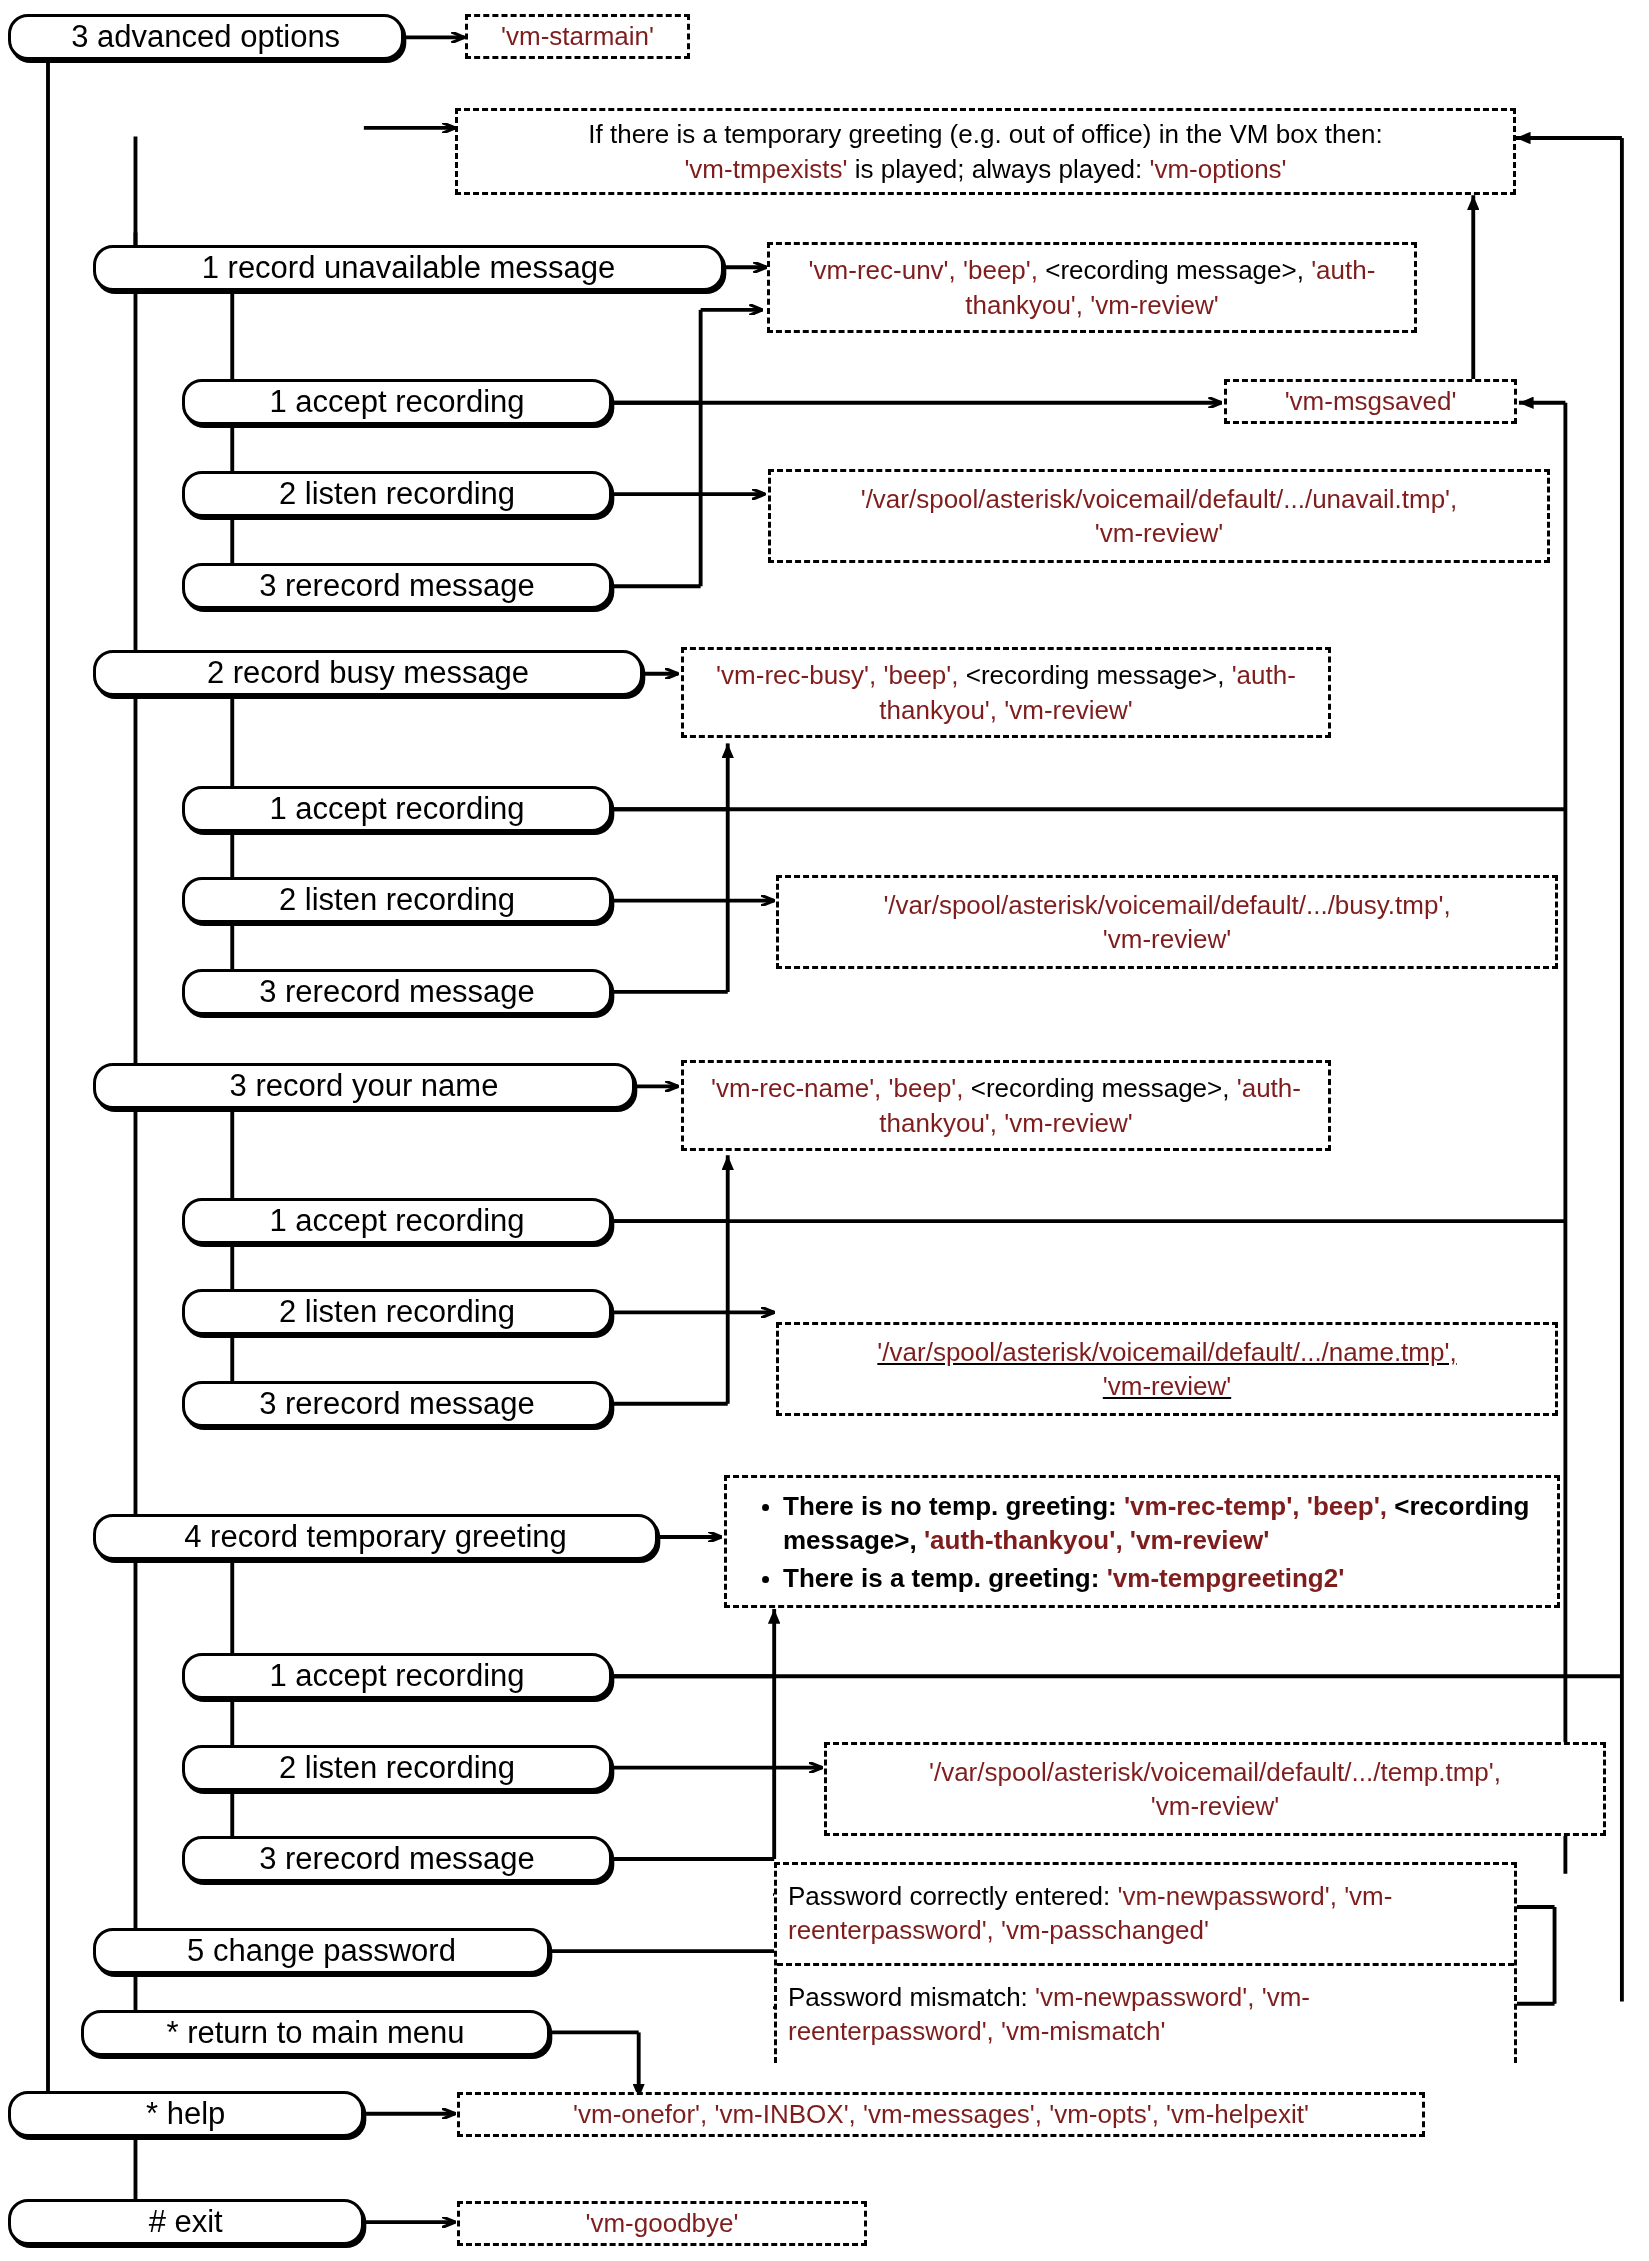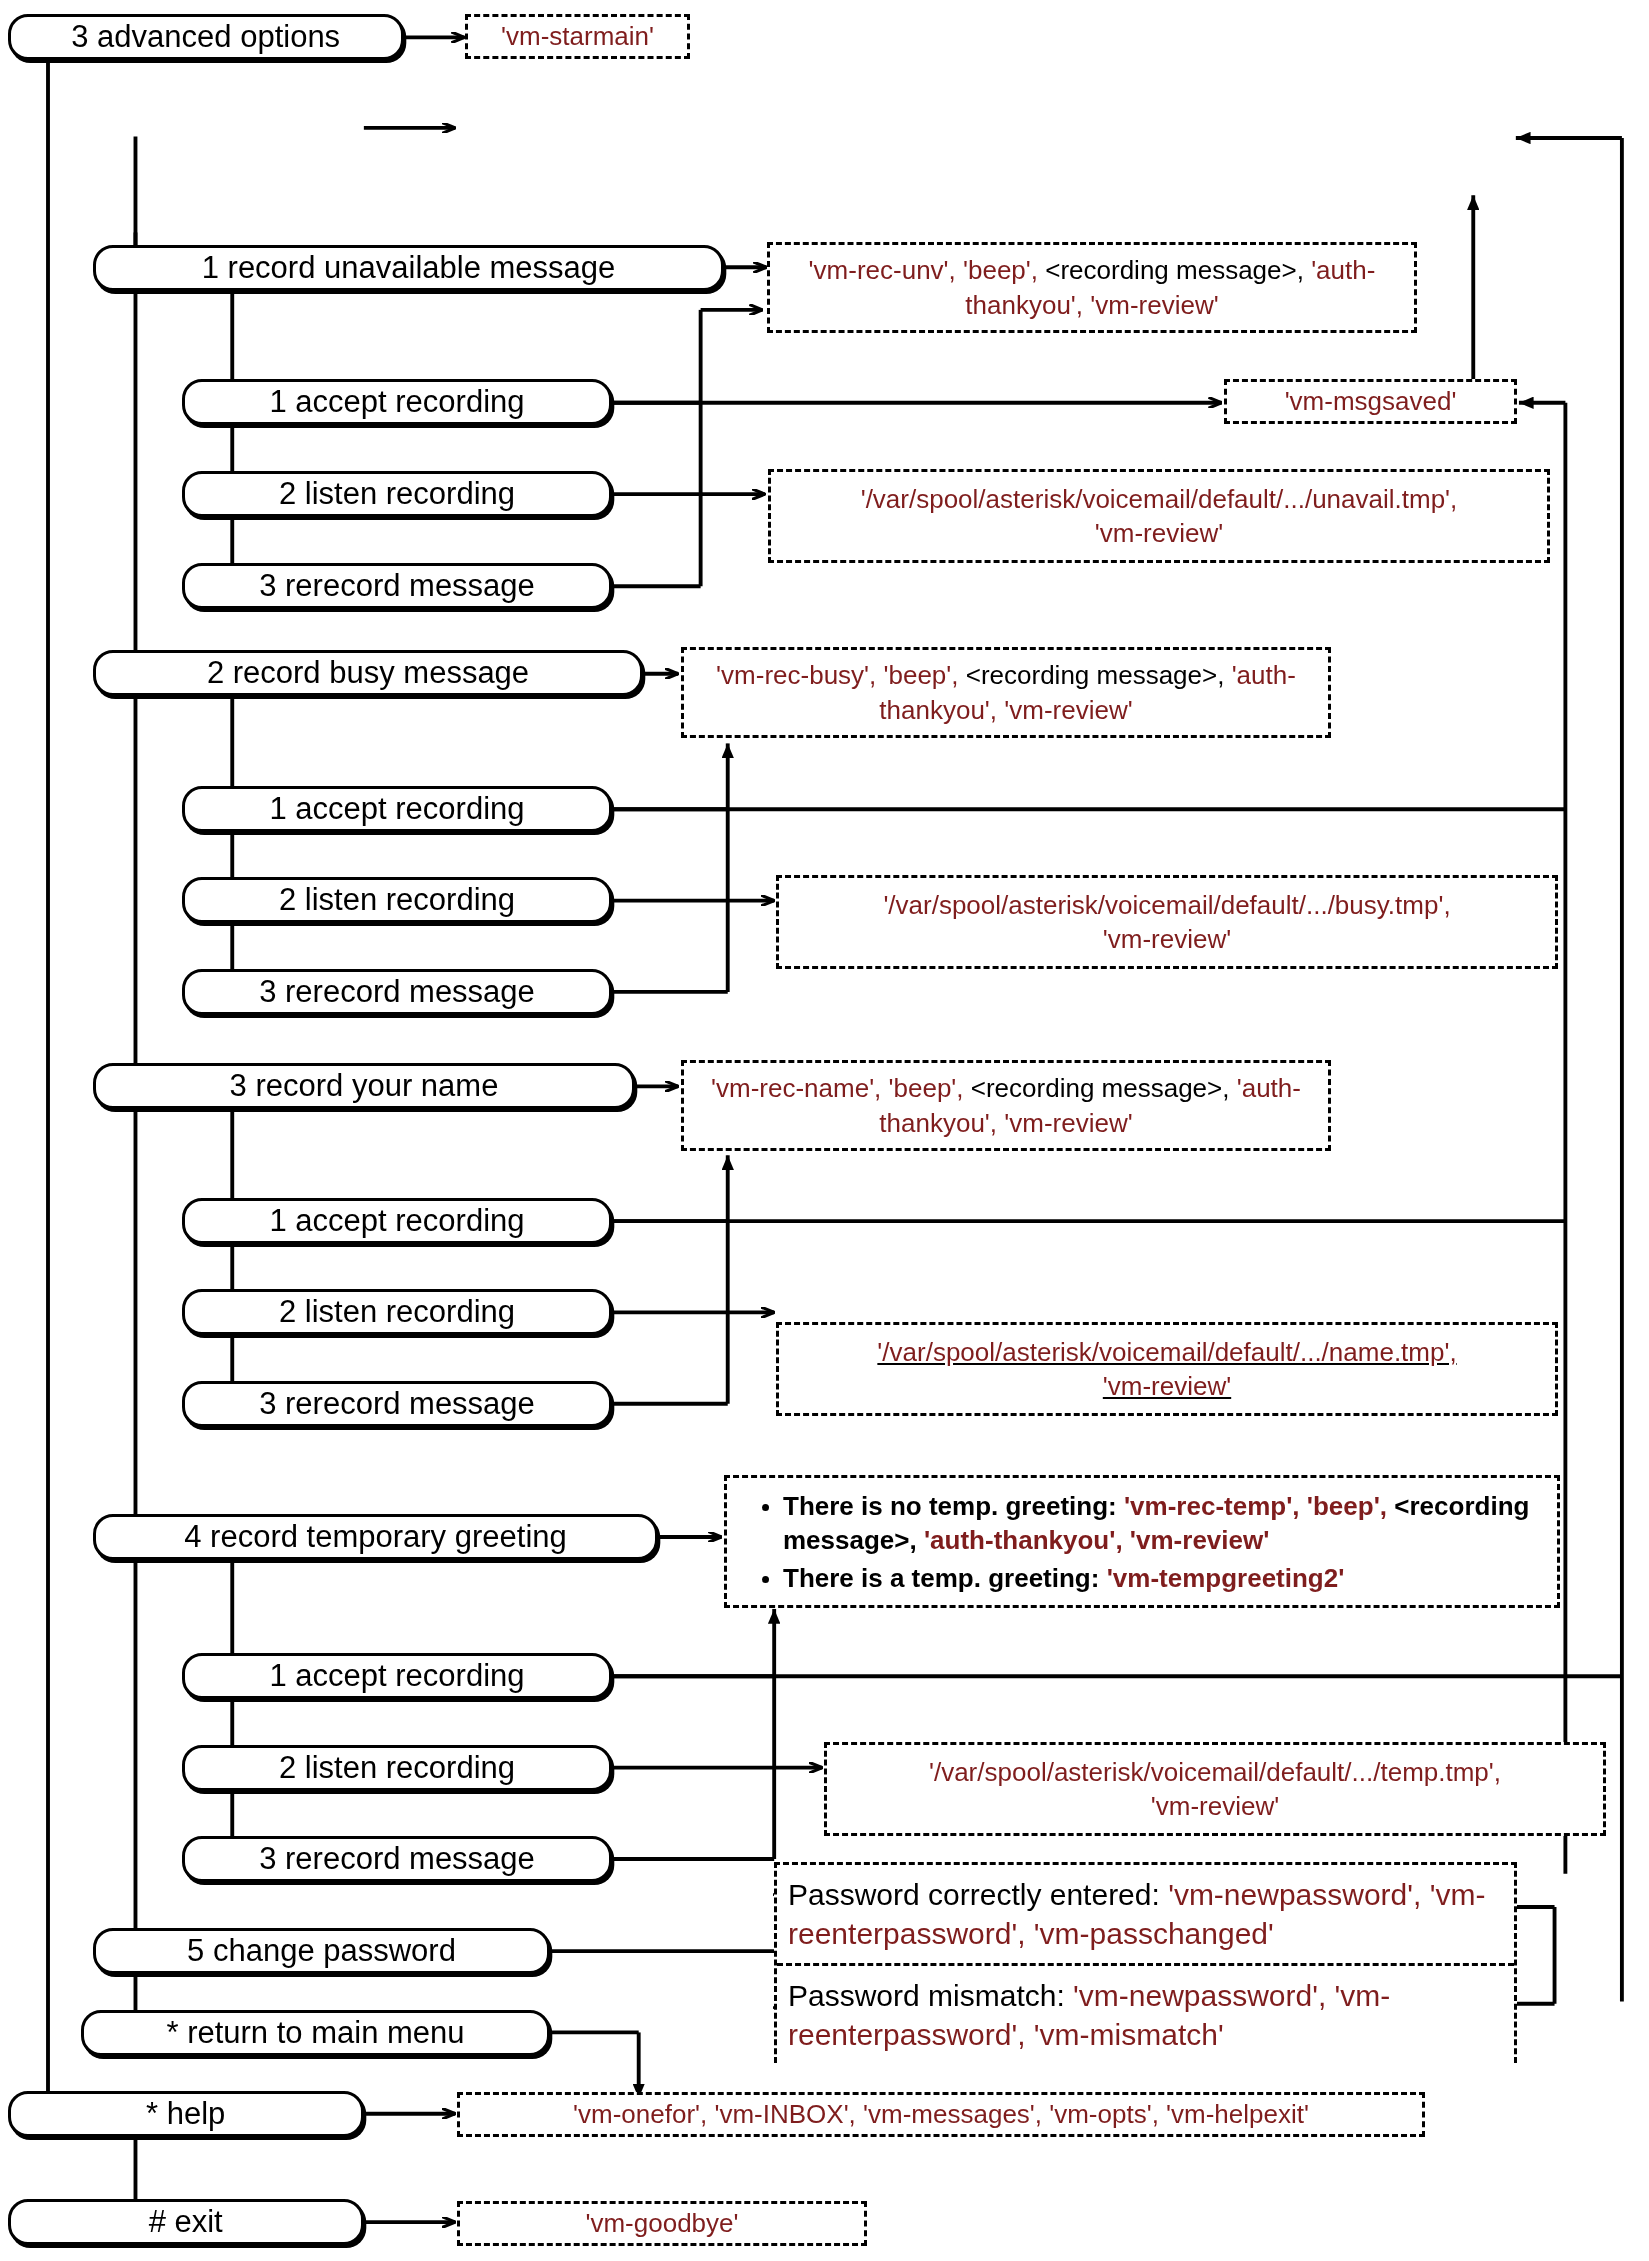--- a/index.html
+++ b/index.html
@@ -29,21 +29,21 @@
     padding:6.2px 11px;
   }
   .ann.left{ text-align:left; justify-content:flex-start; }
   .ann.bullets{ display:block; padding:11px 14px 11px 20px; }
   .ann .inner{width:100%;}
   .g{color:#7f1d1d;}
   ul.bl{margin:0;padding:0 0 0 36px;list-style:disc;font-weight:bold;}
   ul.bl li{margin:0 0 3.1px 0;text-align:left;}
   ul.bl li::marker{font-size:23px;}
   .pw-row{position:absolute;box-sizing:border-box;background:#ffffff;
-          display:flex;align-items:center;font-size:30px;line-height:1.3;
+          display:flex;align-items:center;font-size:26px;line-height:1.3;
           text-align:left;padding:3.1px 11px;justify-content:flex-end;}
 </style>
 </head>
 <body>
 
 <div id="stage">
 
   <svg id="wires" viewBox="0 0 2130 2920" xmlns="http://www.w3.org/2000/svg">
     <defs>
       <marker id="ah" markerWidth="18" markerHeight="14" refX="17" refY="7" orient="auto" markerUnits="userSpaceOnUse">
@@ -207,20 +207,28 @@
     <span>* help</span>
   </div>
   <div class="node" style="left:7.7px;top:2199px;width:356px;height:46px;">
     <span># exit</span>
   </div>
 
   <div class="ann" style="left:465px;top:14px;width:225px;height:45px;">
     <span class="g">'vm-starmain'</span>
   </div>
 
+  <div class="ann" style="left:455px;top:108px;width:1061px;height:87px;">
+    <div class="inner">
+      <div><span>If there is a temporary greeting (e.g. out of office) in the VM box then:</span></div>
+      <div>
+        <span class="g">'vm-tmpexists'</span><span> is played; always played: </span><span class="g">'vm-options'</span>
+      </div>
+    </div>
+  </div>
 
   <div class="ann" style="left:767px;top:242px;width:650px;height:91px;">
     <div class="inner">
       <span class="g">'vm-rec-unv', 'beep',</span><span> &lt;recording message&gt;, </span><span class="g">'auth-thankyou', 'vm-review'</span>
     </div>
   </div>
 
   <div class="ann" style="left:1224px;top:379px;width:293px;height:45px;">
     <span class="g">'vm-msgsaved'</span>
   </div>

